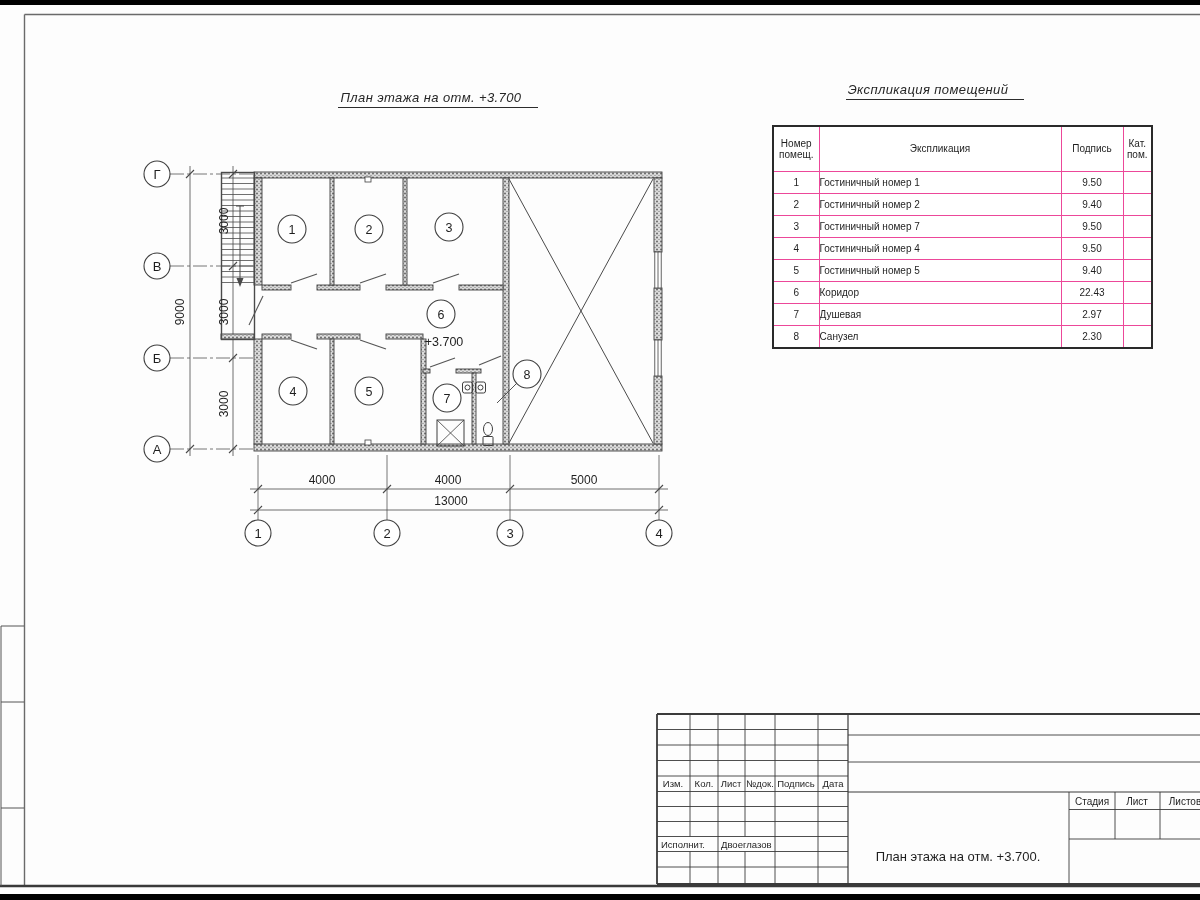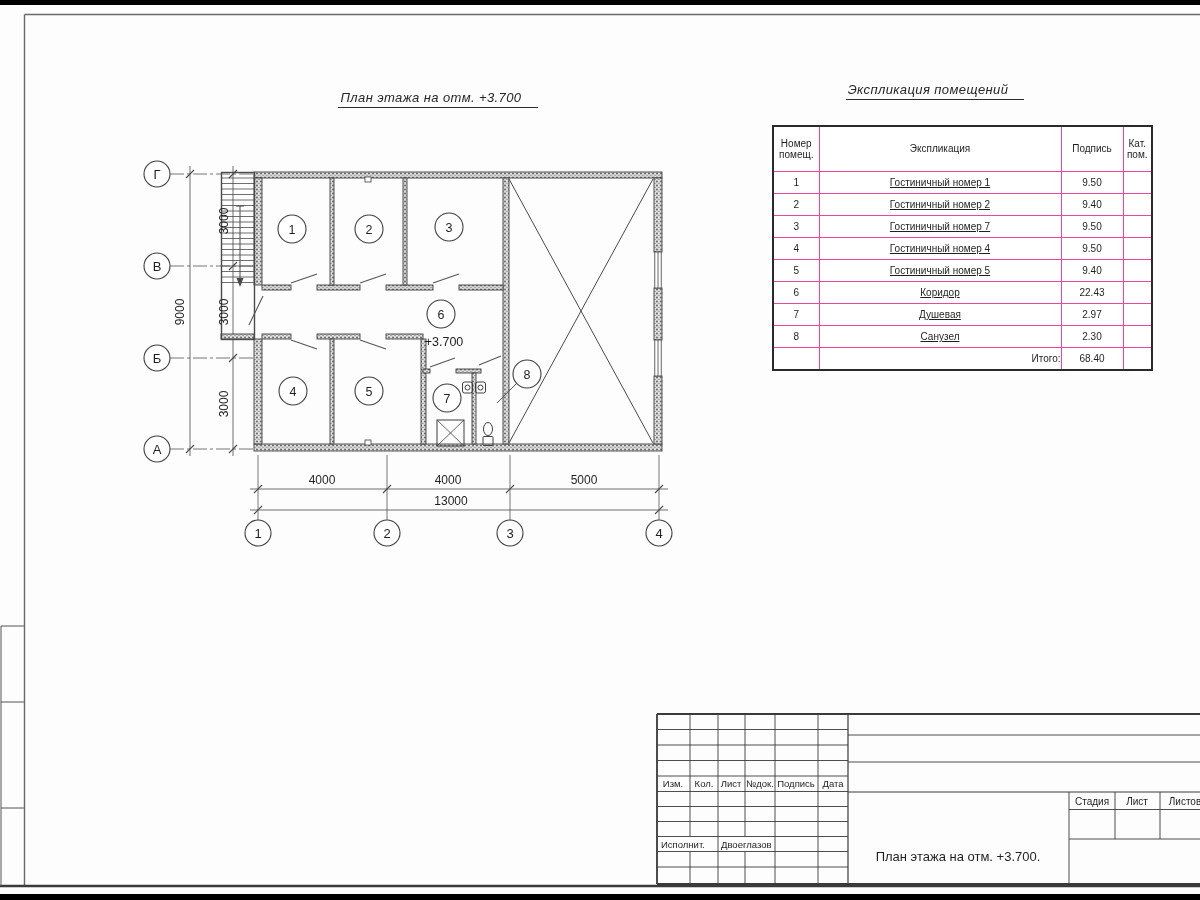--- a/index.html
+++ b/index.html
@@ -18,21 +18,21 @@
   }
   table.sched{
     position:absolute;left:772px;top:125px;border-collapse:collapse;table-layout:fixed;
     border:2px solid #2a2a2a;background:#fff;
   }
   table.sched td{
     border:1px solid #ec4899;font-size:10px;height:21px;padding:0 0;
     overflow:hidden;white-space:nowrap;color:#1f1f1f;
   }
   table.sched tr.hdr td{height:44px;text-align:center;white-space:normal;line-height:1.15;}
-  td.c{text-align:center;} td.l{text-align:center;padding-left:6px;text-decoration:underline;} td.r{text-align:right;padding-right:8px;}
+  td.c{text-align:center;} td.l{text-align:left;padding-left:6px;} td.r{text-align:right;padding-right:8px;}
   .small-hdr{font-size:11.5px;}
 </style>
 </head>
 <body>
 
 <div class="scanbar" style="top:0;height:5px;"></div>
 <div class="scanbar" style="top:894px;height:6px;"></div>
 
 <svg id="drawing" width="1200" height="900" viewBox="0 0 1200 900">
   <defs>
@@ -294,20 +294,14 @@
     <td class="l">Душевая</td>
     <td class="c">2.97</td>
     <td></td>
   </tr>
   <tr>
     <td class="c">8</td>
     <td class="l">Санузел</td>
     <td class="c">2.30</td>
     <td></td>
   </tr>
-  <tr>
-    <td></td>
-    <td class="r">Итого:</td>
-    <td class="c">68.40</td>
-    <td></td>
-  </tr>
 </tbody>
   </table>
 
 </body></html>

